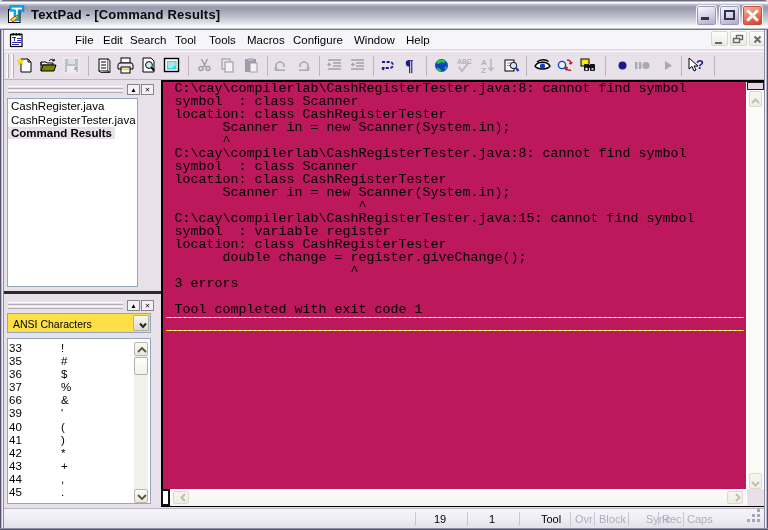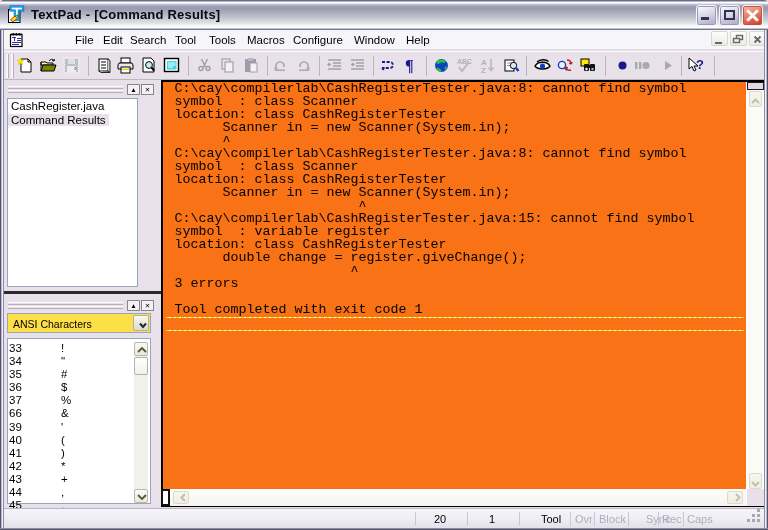--- a/index.html
+++ b/index.html
@@ -53,21 +53,21 @@
 
 #leftcol { position:absolute; left:4px; top:80px; width:157px; height:427px; background:#E9E1E9; }
 .pgrip { position:absolute; left:0; width:157px; height:15px; }
 .pgrip .l1,.pgrip .l2 { position:absolute; left:4px; width:115px; height:3px; border-top:1px solid #FBF9FB; border-bottom:1px solid #B8B0B8; }
 .pgrip .l1 { top:5px; } .pgrip .l2 { top:9px; }
 .pbtn { position:absolute; top:3px; width:13px; height:11px; background:#F4F1F4; border:1px solid #8A848A; font-size:6.5px; line-height:10px; text-align:center; color:#000; }
 .listbox { position:absolute; background:#FFFFFF; border:1px solid #93A8BC; font-size:12px; }
 
 #doclist { left:3px; top:18px; width:131px; height:189px; font-size:11.5px; }
 #doclist div { padding:1px 0 0 3px; height:13.5px; white-space:nowrap; }
-#doclist .sel span { background:#E9E1E9; padding:0 3px; margin-left:-3px; display:inline-block; }
+#doclist .sel span { background:#E9E1E9; padding:0 3px; margin-left:-3px; display:inline-block;font-weight:bold; }
 
 #hsplit { position:absolute; left:0px; top:211px; width:157px; height:3px; background:#2A2A2A; }
 
 #clippanel { position:absolute; left:0; top:216px; width:157px; height:211px; }
 #combo { position:absolute; left:3px; top:17px; width:144px; height:20px; background:#fde047; border:1px solid #93A8BC; }
 #combo .txt { position:absolute; left:5px; top:4px; font-size:10.5px; }
 #combo .drop { position:absolute; right:1px; top:1px; width:16px; height:16px; background:linear-gradient(180deg,#F8F7F3,#DDD9CC); border:1px solid #B4B1A4; border-radius:1px; }
 #combo .drop svg { position:absolute; left:2px; top:3px; }
 #cliplist { left:3px; top:42px; width:144px; height:166px; padding-top:3px; }
 #cliplist .row { height:13.1px; position:relative; font-size:11.5px; }
@@ -76,21 +76,21 @@
 
 
 #clipsb { position:absolute; right:2px; top:3px; width:14px; height:161px; background:#F2F0EA; }
 .cbtn { position:absolute; left:0; width:14px; height:14px; background:linear-gradient(180deg,#FBFAF6,#EAE8DC); border:1px solid #BAB8A9; border-radius:2px; }
 .cbtn svg { position:absolute; left:1px; top:3px; }
 #clipthumb { position:absolute; left:0; top:15px; width:14px; height:18px; background:linear-gradient(180deg,#FEFEFC,#F2F1EA); border:1px solid #B5B3A5; border-radius:2px; }
 
 
 #frame { position:absolute; left:161px; top:80px; width:604px; height:427px;
   border:2px solid #000; border-right-width:1px; border-bottom-width:1px; background:#FFFFFF; }
-#textpane { position:absolute; left:0; top:0; width:583px; height:408px; background:#f97316; overflow:hidden; }
+#textpane { position:absolute; left:0; top:0; width:583px; height:408px; background:#be185d; overflow:hidden; }
 #textpane pre .crt { position:relative; top:0.5px; }
 #textpane pre {
   position:absolute; left:11.5px; top:0px;
   font-family:"Liberation Mono", monospace; font-size:13.3333px; line-height:13px; color:#000;
 }
 .ydash { position:absolute; left:3px; width:578px; height:1px;
   background:repeating-linear-gradient(90deg,#F0E400 0 3px,#FFFFFF 3px 5px); }
 #yd1 { top:235px; } #yd2 { top:248px; }
 
 
@@ -350,20 +350,21 @@
 
   <div id="leftcol">
     <div class="pgrip" style="top:1px;">
       <div class="l1"></div>
         <div class="l2"></div>
       <div class="pbtn" style="left:123px;">▲</div>
       <div class="pbtn" style="left:137px;">✕</div>
     </div>
     <div class="listbox" id="doclist">
       <div>CashRegister.java</div>
+      <div>CashRegisterTester.java</div>
       <div class="sel"><span>Command Results</span></div>
     </div>
     <div id="hsplit"></div>
     <div id="clippanel">
       <div class="pgrip" style="top:1px;">
         <div class="l1"></div>
           <div class="l2"></div>
         <div class="pbtn" style="left:123px;">▲</div>
         <div class="pbtn" style="left:137px;">✕</div>
       </div>
@@ -372,24 +373,20 @@
         <div class="drop">
             <svg width="14" height="12">
               <path d="M4 4.5 L7 8 L10 4.5" fill="none" stroke="#26262C" stroke-width="2"></path>
             </svg>
           </div>
       </div>
       <div class="listbox" id="cliplist">
         <div class="row">
             <span class="num">33</span>
             <span class="chr">!</span>
-          </div>
-        <div class="row">
-            <span class="num">34</span>
-            <span class="chr">"</span>
           </div>
         <div class="row">
             <span class="num">35</span>
             <span class="chr">#</span>
           </div>
         <div class="row">
             <span class="num">36</span>
             <span class="chr">$</span>
           </div>
         <div class="row">
@@ -492,21 +489,21 @@
             <path d="M4 2 L7.5 5.5 L4 9" fill="none" stroke="#C0C0B0" stroke-width="2"></path>
           </svg>
         </div>
     </div>
     <div id="hsplitbox"></div>
     <div id="sbcorner"></div>
   </div>
 
   <div id="statusbar">
     <div class="sep" style="left:413px"></div>
-    <div class="pane" style="left:432px">20</div>
+    <div class="pane" style="left:432px">19</div>
     <div class="sep" style="left:465px"></div>
     <div class="pane" style="left:487px">1</div>
     <div class="sep" style="left:517px"></div>
     <div class="pane" style="left:539px">Tool</div>
     <div class="sep" style="left:568px"></div>
     <div class="pane dis" style="left:573px">Ovr</div>
     <div class="sep" style="left:592px"></div>
     <div class="pane dis" style="left:597px">Block</div>
     <div class="sep" style="left:626px"></div>
     <div class="pane dis" style="left:644px">Sync</div>

